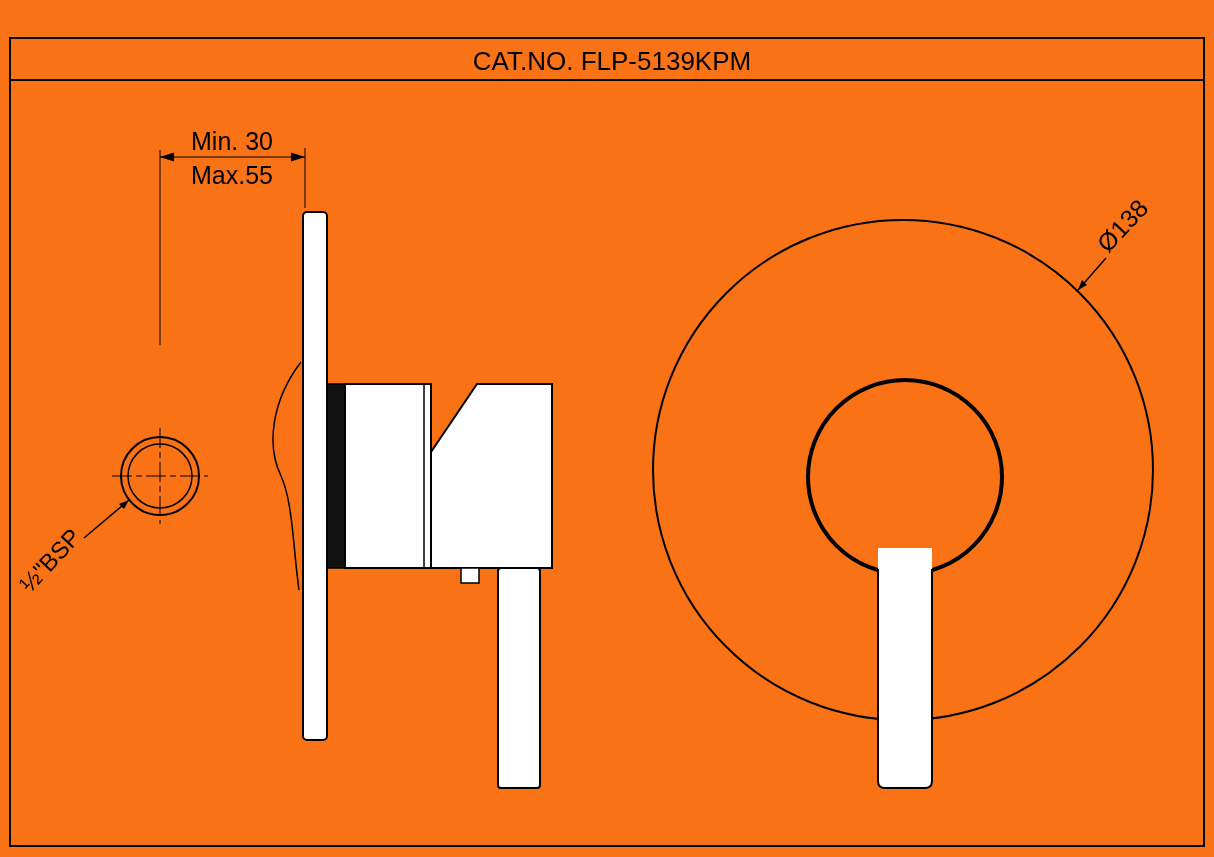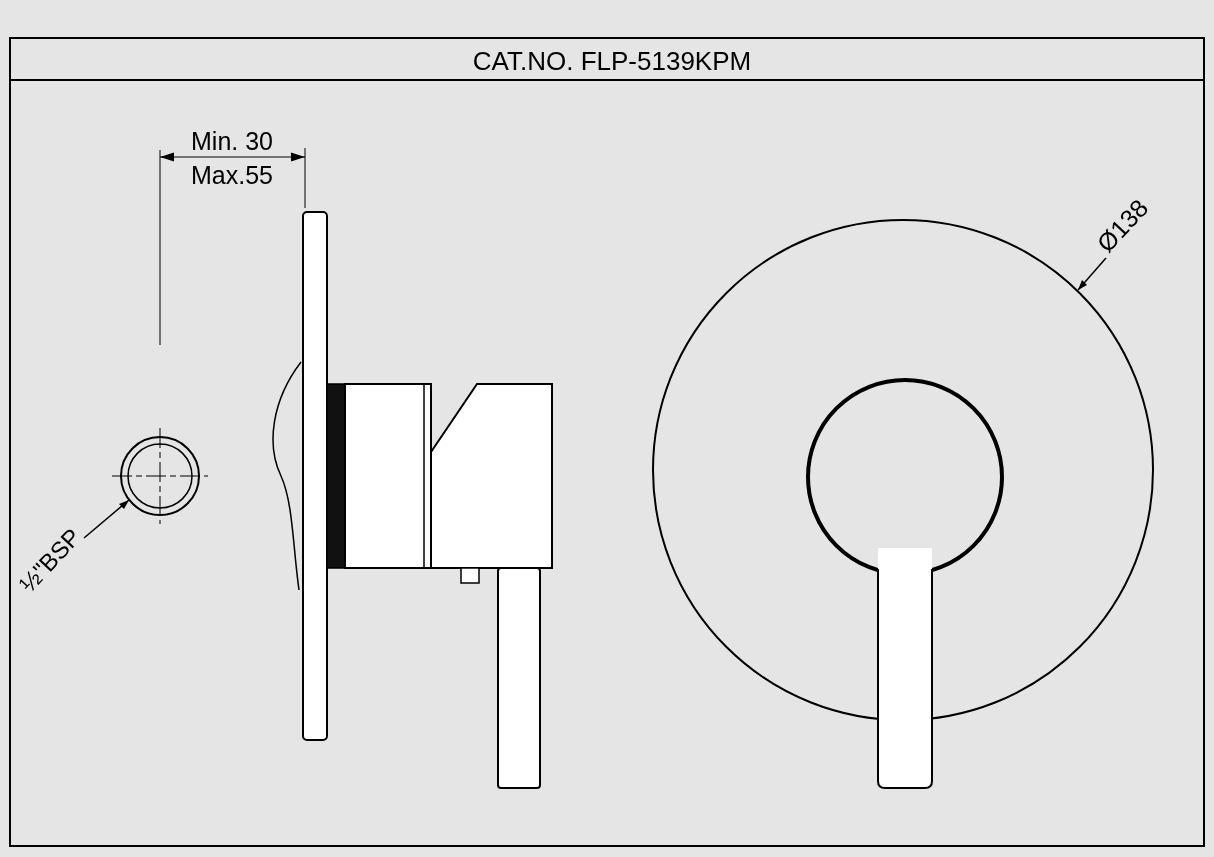--- a/index.html
+++ b/index.html
@@ -4,21 +4,21 @@
 <style>
   html, body {
     margin: 0;
     padding: 0;
     background: #ffffff;
   }
   .page {
     position: relative;
     width: 1214px;
     height: 857px;
-    background: #e5e5e5;
+    background: #f97316;
     font-family: "Liberation Sans", sans-serif;
     overflow: hidden;
   }
   svg {
     position: absolute;
     top: 0;
     left: 0;
   }
   svg text {
     font-family: "Liberation Sans", sans-serif;

